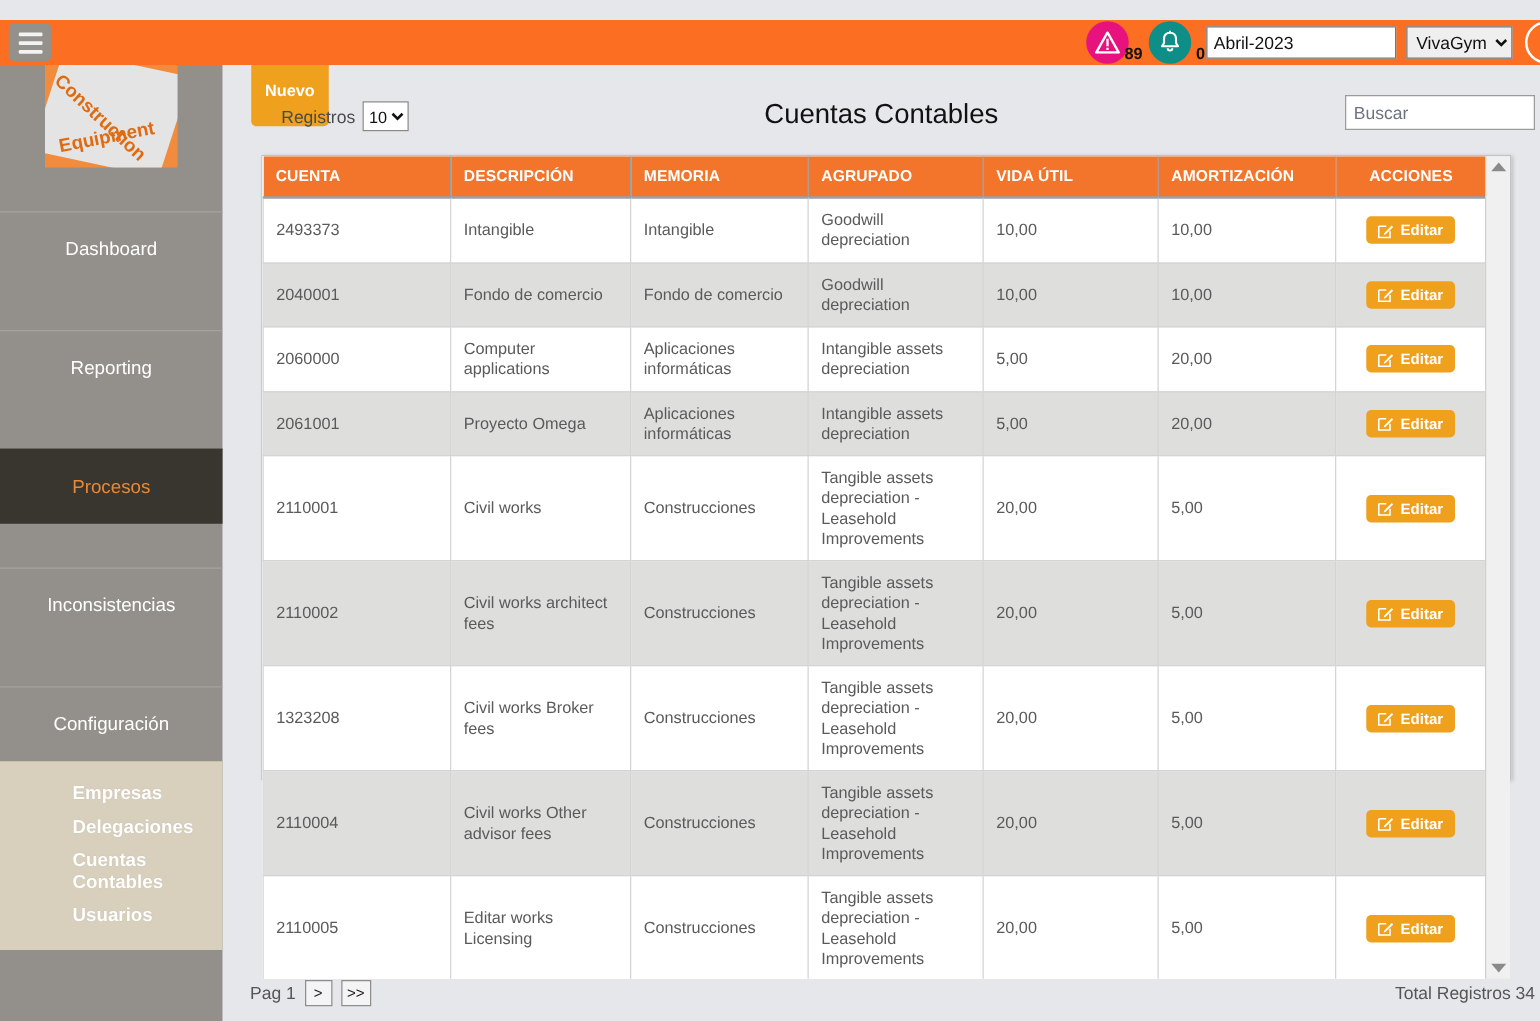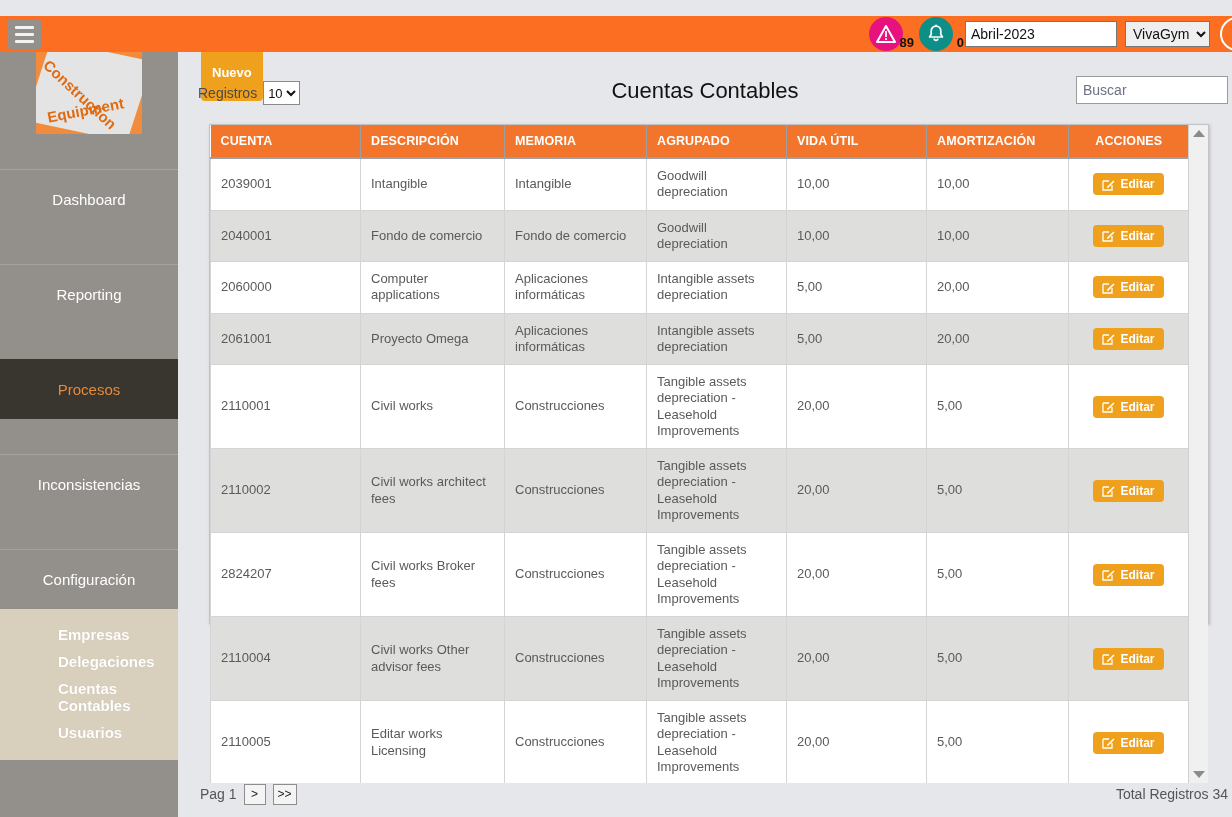--- a/index.html
+++ b/index.html
@@ -162,21 +162,21 @@
     position: absolute; left: 23px; top: 8px;
     background: #efa11d;
     color: #ffffff;
     font-size: 13px; font-weight: bold;
     border: none; border-radius: 4px;
     padding: 21px 11px;
     cursor: pointer;
   }
   .controls-row { position: relative; height: 48px; }
   .registros-wrap {
-    position: absolute; left: 20px; top: 11px;
+    position: absolute; left: 47px; top: 11px;
     display: flex; align-items: center; gap: 6px;
     font-size: 14px; color: #4a4a4a;
   }
   .registros-select {
     height: 24px;
     border: 1px solid #8a8a8a;
     background: #fff;
     font-size: 13px; color: #111;
     font-family: "Liberation Sans", sans-serif;
   }
@@ -420,21 +420,21 @@
             <th>DESCRIPCIÓN</th>
             <th>MEMORIA</th>
             <th>AGRUPADO</th>
             <th>VIDA ÚTIL</th>
             <th>AMORTIZACIÓN</th>
             <th>ACCIONES</th>
           </tr>
         </thead>
         <tbody id="tbody">
             <tr>
-              <td>2039001</td>
+              <td>2493373</td>
               <td>Intangible</td>
               <td>Intangible</td>
               <td>Goodwill depreciation</td>
               <td>10,00</td>
               <td>10,00</td>
               <td class="actions"><button class="btn-editar">
                   <span class="pencil-ic">
                     <svg width="13" height="13" viewBox="0 0 13 13">
                       <path d="M1 3 h6 M1 3 v9 h9 v-5" fill="none" stroke="#ffffff" stroke-width="1.3"></path>
                       <path d="M5.5 8.3 L11.4 2.4 l1.1 1.1 L6.6 9.4 L4.9 9.9 Z" fill="#ffffff"></path>
@@ -522,21 +522,21 @@
                   <span class="pencil-ic">
                     <svg width="13" height="13" viewBox="0 0 13 13">
                       <path d="M1 3 h6 M1 3 v9 h9 v-5" fill="none" stroke="#ffffff" stroke-width="1.3"></path>
                       <path d="M5.5 8.3 L11.4 2.4 l1.1 1.1 L6.6 9.4 L4.9 9.9 Z" fill="#ffffff"></path>
                     </svg>
                   </span>
                   <span>Editar</span>
                 </button></td>
             </tr>
             <tr>
-              <td>2824207</td>
+              <td>1323208</td>
               <td>Civil works Broker fees</td>
               <td>Construcciones</td>
               <td>Tangible assets depreciation - Leasehold Improvements</td>
               <td>20,00</td>
               <td>5,00</td>
               <td class="actions"><button class="btn-editar">
                   <span class="pencil-ic">
                     <svg width="13" height="13" viewBox="0 0 13 13">
                       <path d="M1 3 h6 M1 3 v9 h9 v-5" fill="none" stroke="#ffffff" stroke-width="1.3"></path>
                       <path d="M5.5 8.3 L11.4 2.4 l1.1 1.1 L6.6 9.4 L4.9 9.9 Z" fill="#ffffff"></path>

